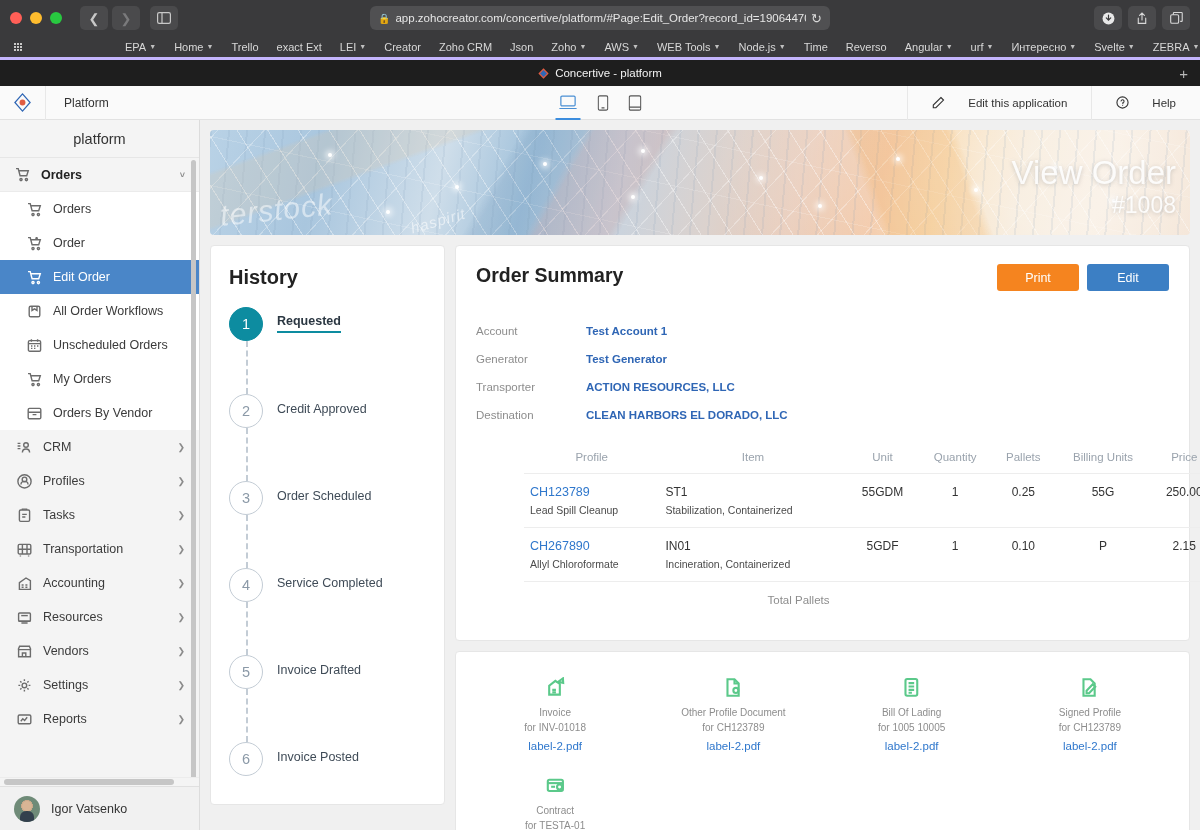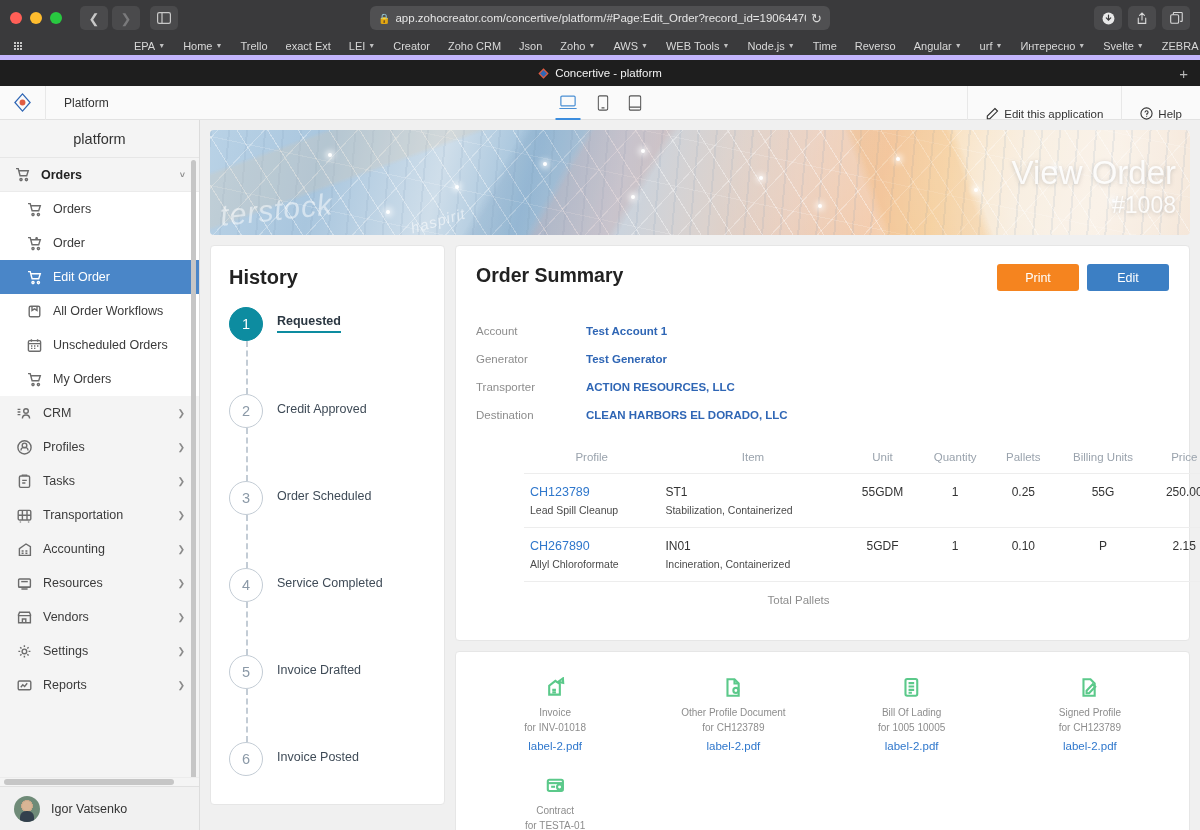--- a/index.html
+++ b/index.html
@@ -38,21 +38,21 @@
     color: #e6e6e6; font-size: 11.5px; overflow: hidden; white-space: nowrap;
   }
   .urlbar .lock { font-size: 10px; color: #e6e6e6; }
   .urlbar .url { flex: 1; overflow: hidden; text-overflow: clip; }
   .urlbar .reload { font-size: 13px; color: #d8d8d8; }
 
   .right-chrome { position: absolute; right: 10px; display: flex; gap: 6px; }
 
   .bookmarks {
     height: 24px; background: #3a3a3c; display: flex; align-items: center;
-    padding: 0 14px; gap: 13px; flex: 0 0 24px; border-bottom: 5px solid #c4b5fd;
+    padding: 0 14px; gap: 4px; flex: 0 0 24px; border-bottom: 3px solid #c4b5fd;
   }
   .grid-icon { display: grid; grid-template-columns: repeat(3,2px); gap: 1px; margin-right: 90px; }
   .grid-icon i { width: 2px; height: 2px; background: #c8c8c8; display: block; }
   .bm {
     color: #d8d8d8; font-size: 11px; padding: 0 9px; display: flex;
     align-items: center; gap: 3px; white-space: nowrap;
   }
   .bm .caret { font-size: 7px; opacity: .85; }
 
   .tabstrip {
@@ -83,22 +83,22 @@
   }
   .dev {
     position: relative; height: 34px; display: flex; align-items: center;
     justify-content: center; padding: 0 3px;
   }
   .dev.active::after {
     content: ""; position: absolute; bottom: 0; left: 0; right: 0; height: 2px; background: #3c8dde;
   }
   .appbar-right { position: absolute; right: 0; display: flex; height: 34px; align-items: stretch; }
   .appbar-action {
-    display: flex; align-items: flex-end; gap: 5px; font-size: 11.5px; color: #333;
-    padding: 0 18px; border-left: 1px solid #e8e8e8;
+    display: flex; align-items: center; gap: 23px; font-size: 11.5px; color: #333;
+    padding: 0 24px; border-left: 1px solid #e8e8e8;
   }
 
   .body { flex: 1; display: flex; overflow: hidden; }
 
   
   .sidebar {
     width: 200px; flex: 0 0 200px; background: #f4f4f4;
     border-right: 1px solid #dcdcdc; display: flex; flex-direction: column;
     position: relative;
   }
@@ -549,20 +549,29 @@
               </div>
               <div class="nav-item">
                 <span class="ic">
                   <svg viewBox="0 0 15 15">
                     <path d="M1 1.6h2.2l1.9 7.2h6.6l1.6-5.1H4.4"></path>
                     <circle cx="6" cy="12.6" r="1.1"></circle>
                     <circle cx="11.4" cy="12.6" r="1.1"></circle>
                   </svg>
                 </span>
                 <span class="nav-label">My Orders</span>
+              </div>
+              <div class="nav-item">
+                <span class="ic">
+                  <svg viewBox="0 0 15 15">
+                    <rect x="1.2" y="2.4" width="12.6" height="10.4" rx="1.3"></rect>
+                    <path d="M1.2 6.2h12.6M5.6 8.6h3.8"></path>
+                  </svg>
+                </span>
+                <span class="nav-label">Orders By Vendor</span>
               </div>
               <div class="nav-section">
                 <span class="ic">
                   <svg viewBox="0 0 15 15">
                     <path d="M0.6 3.4h2.8M0.6 6h2.8M0.6 8.6h2.8"></path>
                     <circle cx="9" cy="5" r="2.3"></circle>
                     <path d="M5.4 12.6c0-2.2 1.6-3.6 3.6-3.6s3.6 1.4 3.6 3.6"></path>
                   </svg>
                 </span>
                 <span class="nav-label">CRM</span>

